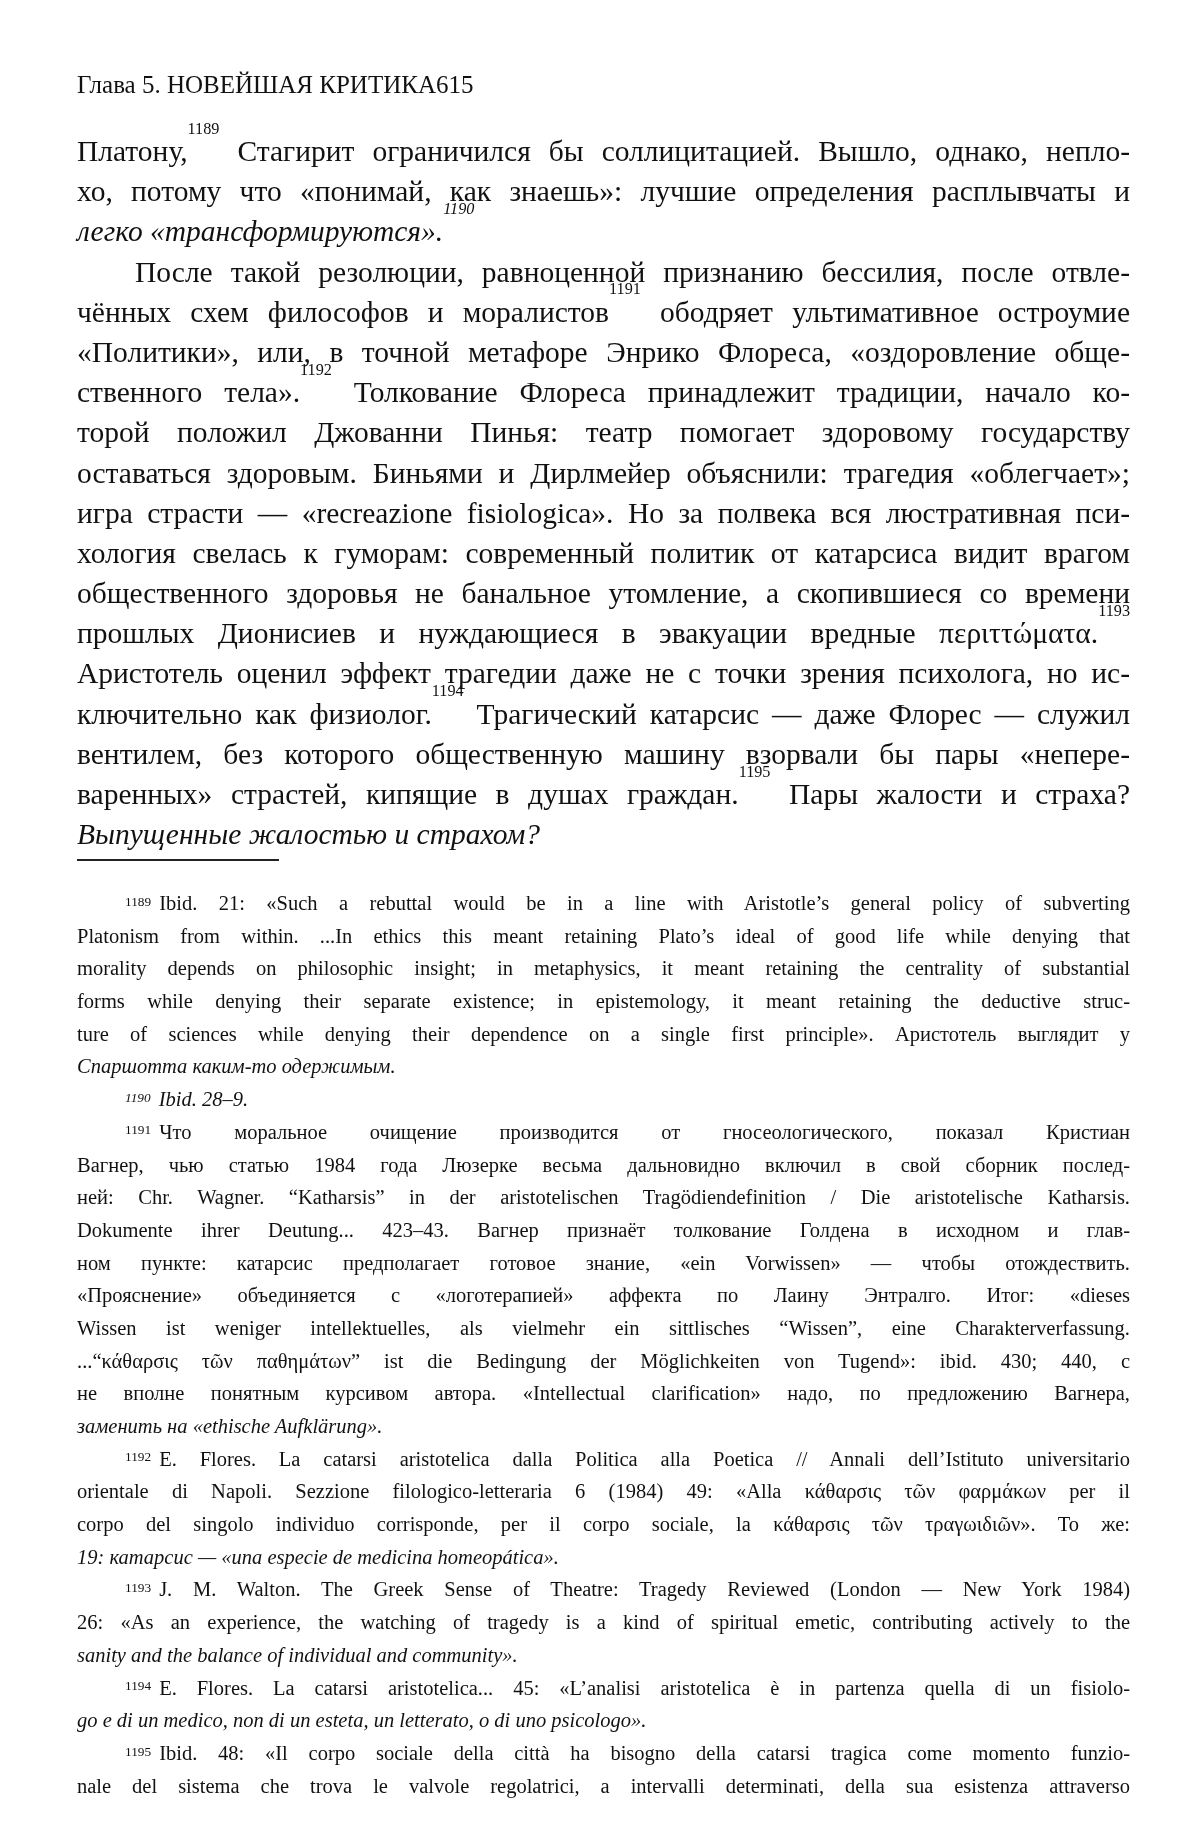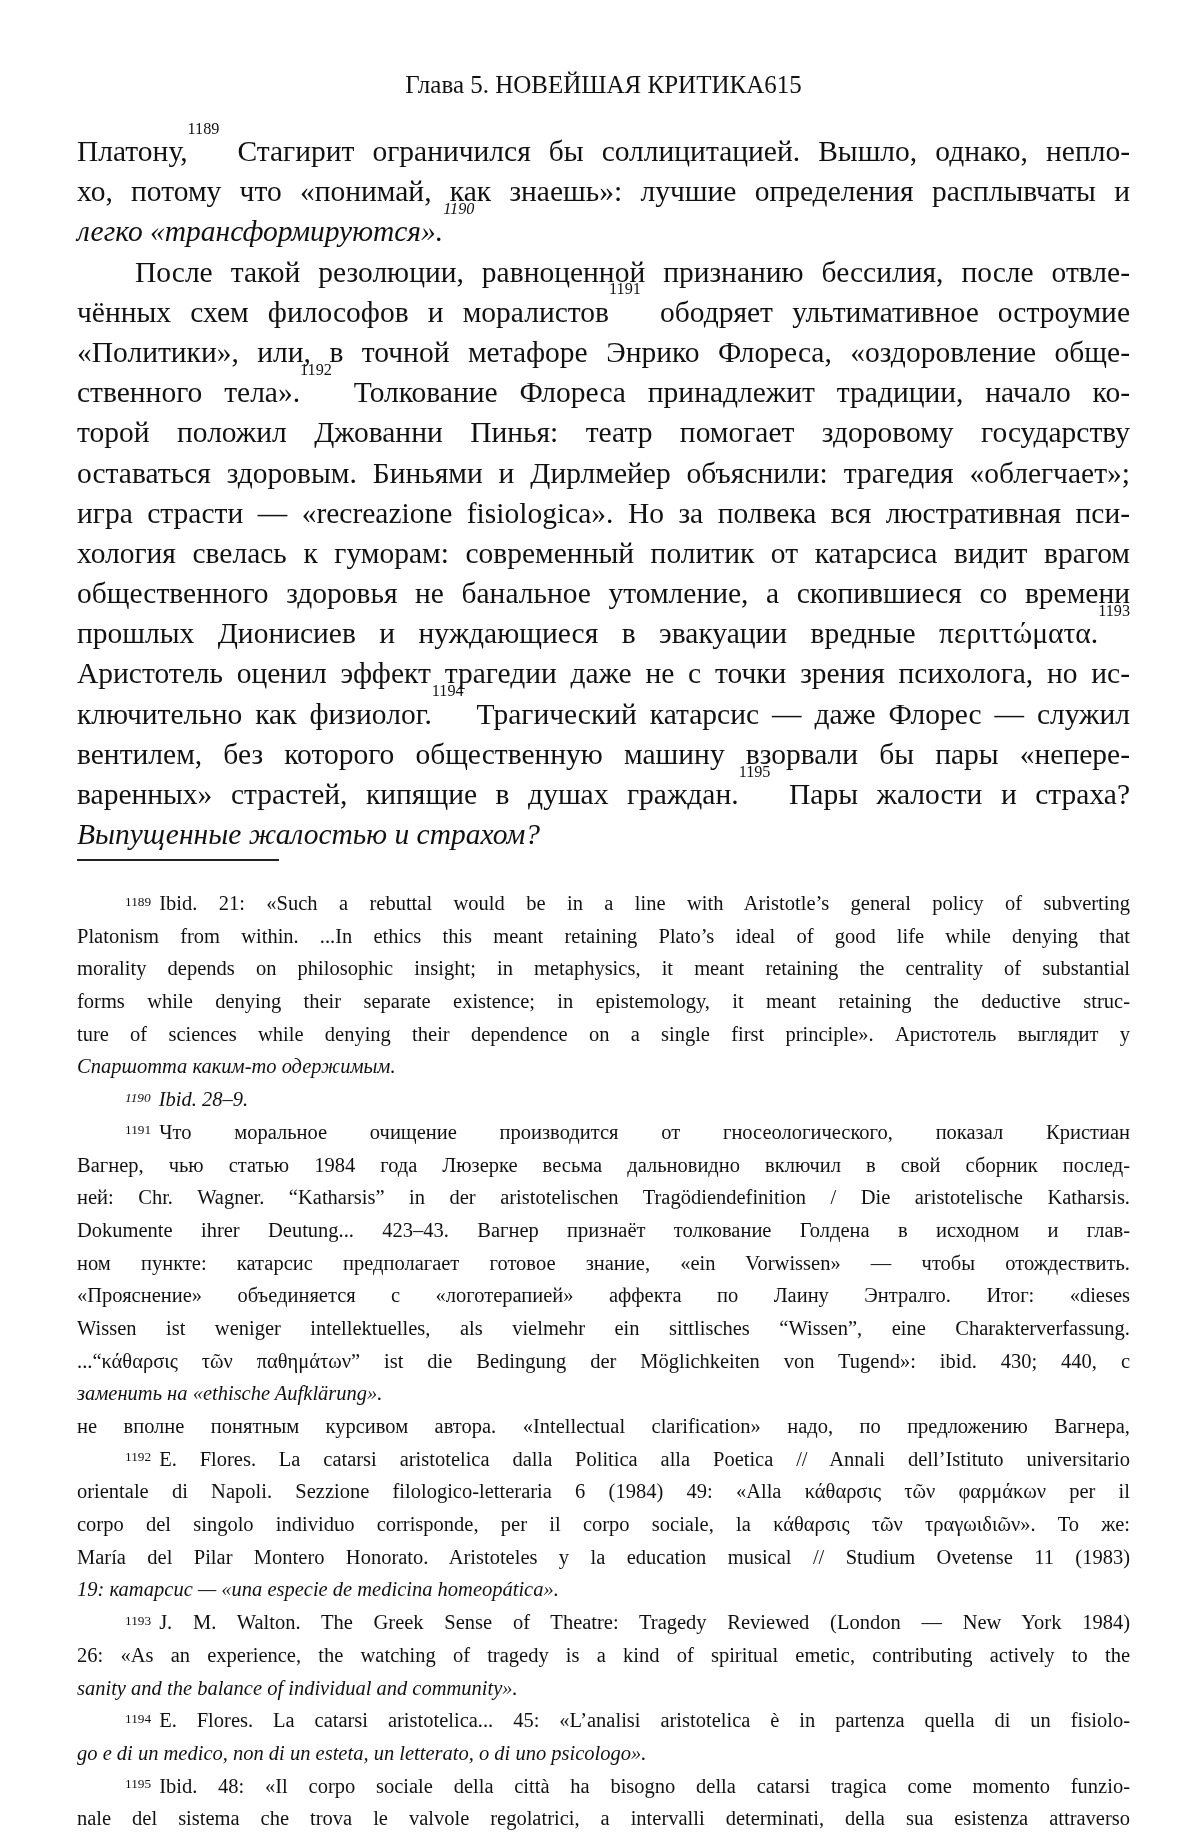--- a/index.html
+++ b/index.html
@@ -3,21 +3,21 @@
 <meta charset="utf-8">
 <style>
   html, body { margin: 0; padding: 0; background: #ffffff; }
   body {
     width: 1200px; height: 1835px; position: relative; overflow: hidden;
     font-family: "Liberation Serif", "DejaVu Serif", serif; color: #111;
   }
   .page { position: absolute; left: 77px; top: 0; width: 1053px; }
   .running-head {
     position: absolute; top: 70px; left: 0; width: 1053px;
-    font-size: 25px; line-height: 30px; display: flex; justify-content: center;
+    font-size: 25px; line-height: 30px; display: flex; justify-content: flex-start;
   }
   .main-text {
     position: absolute; top: 131px; left: 0; width: 1053px;
     font-size: 29.5px; line-height: 40.2px;
   }
   .line { display: block; text-align: justify; text-align-last: justify; white-space: nowrap; height: 40.2px; }
   .line.last { text-align-last: left; font-style: italic; }
   .indent { padding-left: 58px; }
   sup { font-size: 0.55em; vertical-align: top; position: relative; top: -0.15em; line-height: 0; }
   .rule { position: absolute; top: 859px; left: 0; width: 202px; height: 2px; background: #222; }
@@ -75,28 +75,27 @@
       </div>
       <div class="fn">
         <span class="line fn-indent"><span class="fnnum">1191</span><span>Что моральное очищение производится от гносеологического, показал Кристиан</span></span>
         <span class="line"><span>Вагнер, чью статью 1984 года Люзерке весьма дальновидно включил в свой сборник послед-</span></span>
         <span class="line"><span>ней: Chr. Wagner. “Katharsis” in der aristotelischen Tragödiendefinition / Die aristotelische Katharsis.</span></span>
         <span class="line"><span>Dokumente ihrer Deutung... 423–43. Вагнер признаёт толкование Голдена в исходном и глав-</span></span>
         <span class="line"><span>ном пункте: катарсис предполагает готовое знание, «ein Vorwissen» — чтобы отождествить.</span></span>
         <span class="line"><span>«Прояснение» объединяется с «логотерапией» аффекта по Лаину Энтралго. Итог: «dieses</span></span>
         <span class="line"><span>Wissen ist weniger intellektuelles, als vielmehr ein sittlisches “Wissen”, eine Charakterverfassung.</span></span>
         <span class="line"><span>...“κάθαρσις τῶν παθημάτων” ist die Bedingung der Möglichkeiten von Tugend»: ibid. 430; 440, с</span></span>
+        <span class="line"><span>не вполне понятным курсивом автора. «Intellectual clarification» надо, по предложению Вагнера,</span></span>
         <span class="line last"><span>заменить на «ethische Aufklärung».</span></span>
-        <span class="line"><span>не вполне понятным курсивом автора. «Intellectual clarification» надо, по предложению Вагнера,</span></span>
       </div>
       <div class="fn">
         <span class="line fn-indent"><span class="fnnum">1192</span><span>E. Flores. La catarsi aristotelica dalla Politica alla Poetica // Annali dell’Istituto universitario</span></span>
         <span class="line"><span>orientale di Napoli. Sezzione filologico-letteraria 6 (1984) 49: «Alla κάθαρσις τῶν φαρμάκων per il</span></span>
         <span class="line"><span>corpo del singolo individuo corrisponde, per il corpo sociale, la κάθαρσις τῶν τραγωιδιῶν». То же:</span></span>
-        <span class="line"><span>María del Pilar Montero Honorato. Aristoteles y la education musical // Studium Ovetense 11 (1983)</span></span>
         <span class="line last"><span>19: катарсис — «una especie de medicina homeopática».</span></span>
       </div>
       <div class="fn">
         <span class="line fn-indent"><span class="fnnum">1193</span><span>J. M. Walton. The Greek Sense of Theatre: Tragedy Reviewed (London — New York 1984)</span></span>
         <span class="line"><span>26: «As an experience, the watching of tragedy is a kind of spiritual emetic, contributing actively to the</span></span>
         <span class="line last"><span>sanity and the balance of individual and community».</span></span>
       </div>
       <div class="fn">
         <span class="line fn-indent"><span class="fnnum">1194</span><span>E. Flores. La catarsi aristotelica... 45: «L’analisi aristotelica è in partenza quella di un fisiolo-</span></span>
         <span class="line last"><span>go e di un medico, non di un esteta, un letterato, o di uno psicologo».</span></span>

